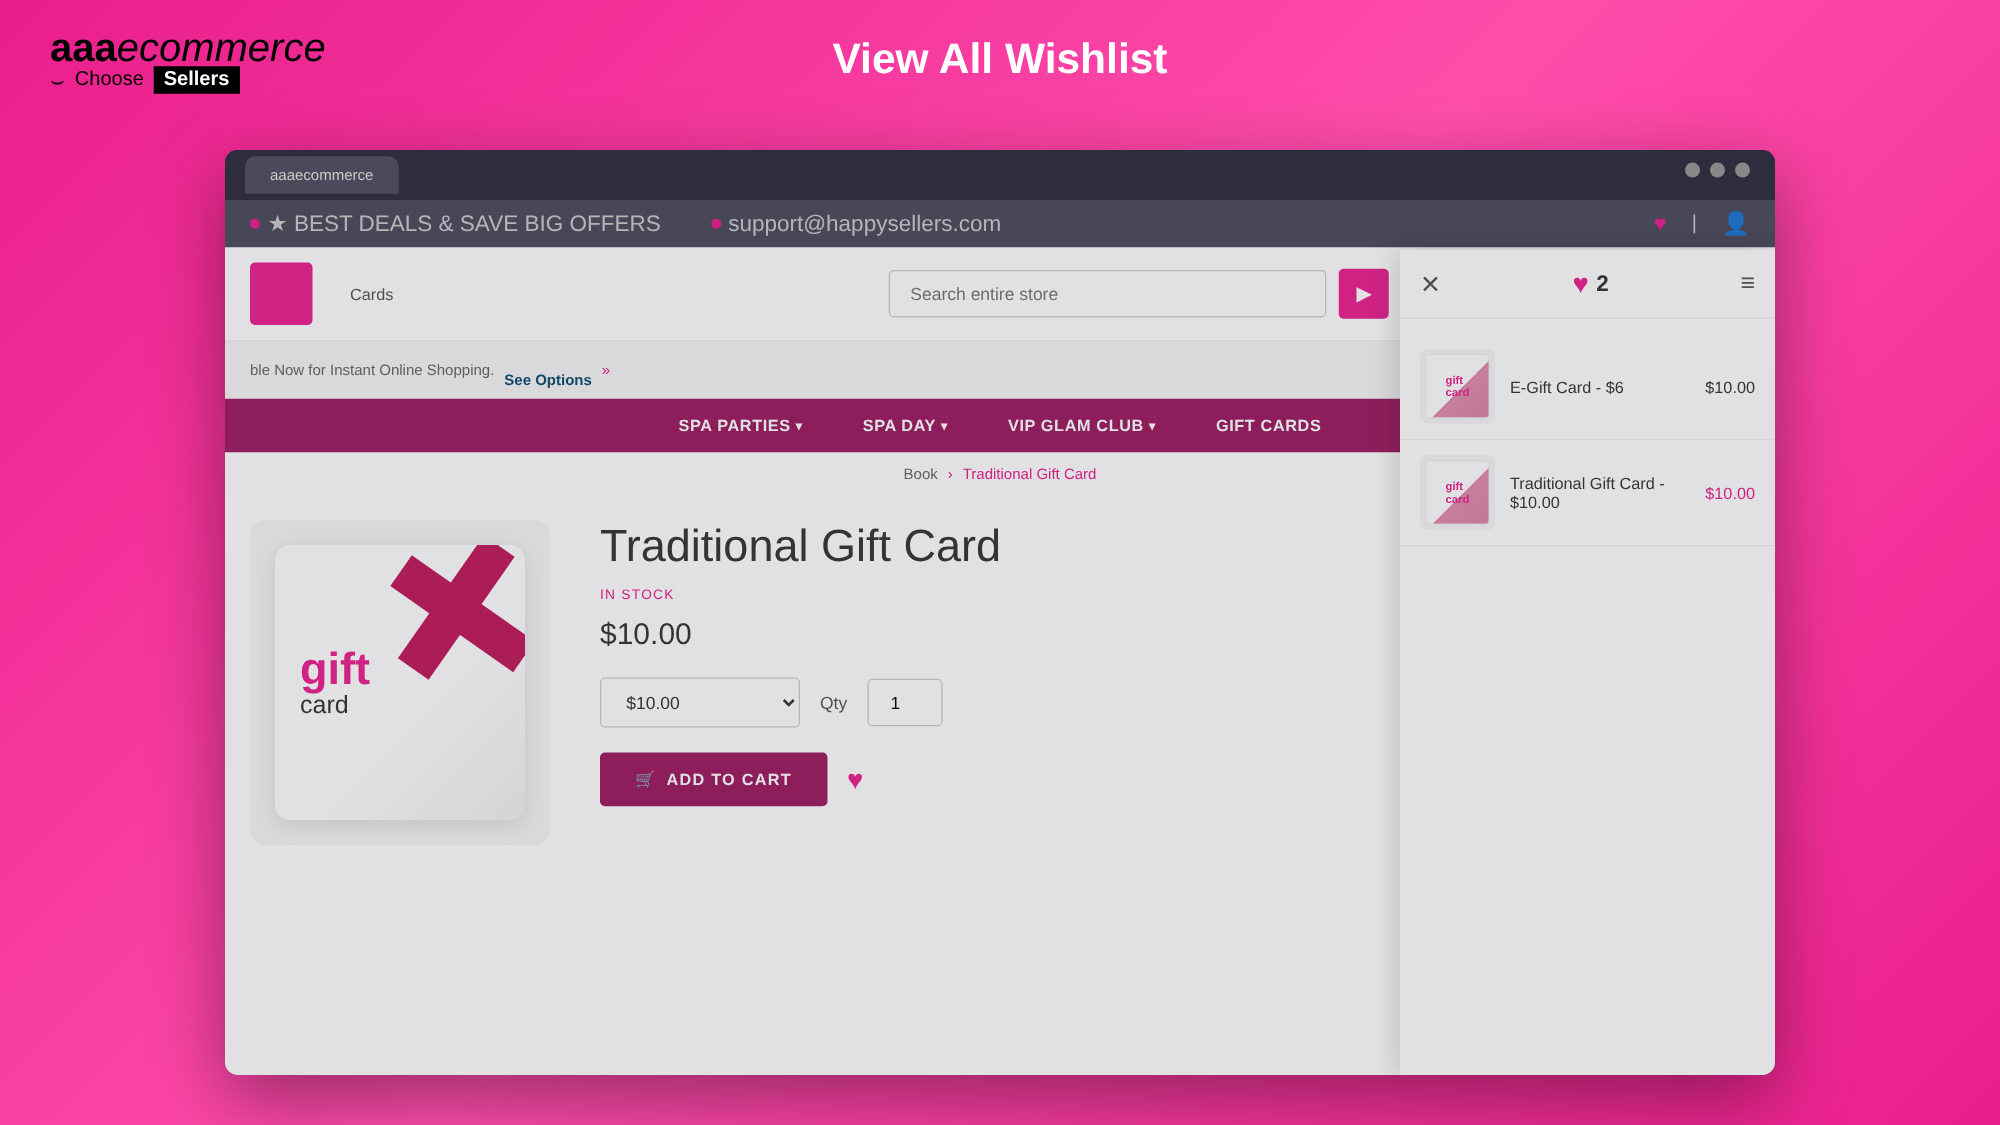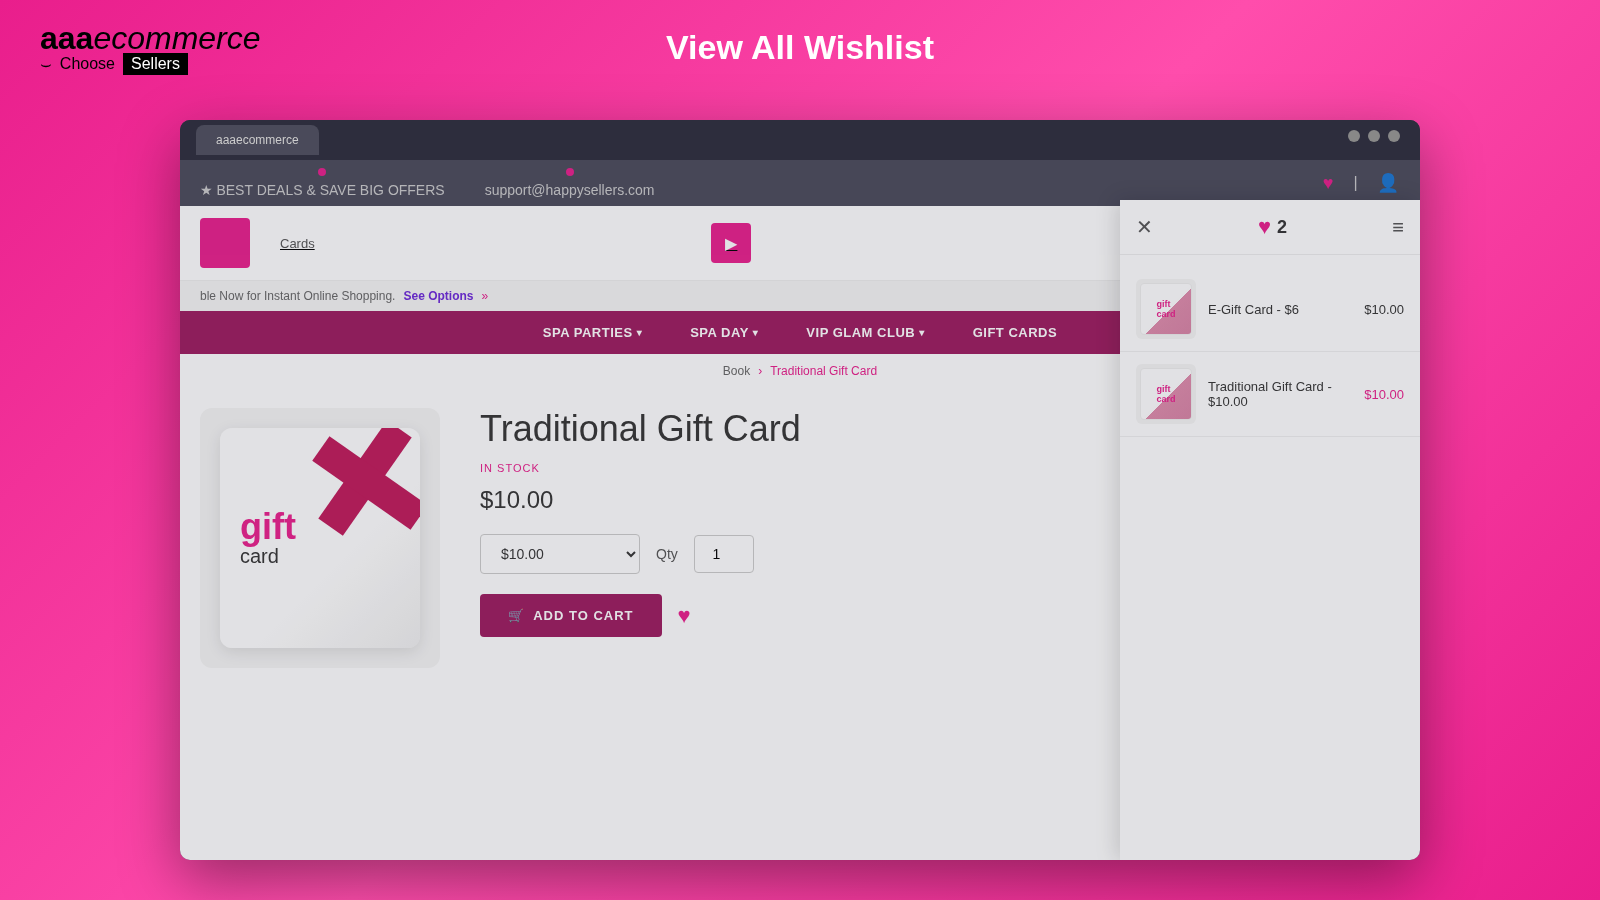--- a/index.html
+++ b/index.html
@@ -45,21 +45,21 @@
     }
     .logo-happy {
       font-size: 16px;
       color: #000;
     }
     .logo-sellers {
       background: #000;
       color: #fff;
       padding: 2px 8px;
       font-size: 16px;
-      font-weight: normal;
+      font-weight: bold;
     }
     .page-heading {
       position: absolute;
       left: 50%;
       transform: translateX(-50%);
       color: #fff;
       font-size: 34px;
       font-weight: bold;
     }
 
@@ -120,25 +120,24 @@
     .announcement-bar {
       background: #4a4a5a;
       padding: 8px 20px;
       display: flex;
       align-items: center;
       justify-content: center;
       gap: 40px;
     }
     .announcement-text {
       color: #ccc;
-      font-size: 14px;
+      font-size: 18px;
       display: flex;
       align-items: center;
       gap: 6px;
-      flex-direction: column;
     }
     .announcement-dot {
       width: 8px;
       height: 8px;
       border-radius: 50%;
       background: #e91e8c;
     }
     .announcement-right {
       display: flex;
       align-items: center;
@@ -155,21 +154,20 @@
     }
 
     
     .site-header {
       background: #fff;
       padding: 12px 20px;
       display: flex;
       align-items: center;
       gap: 20px;
       border-bottom: 1px solid #eee;
-      text-decoration: underline;
     }
     .site-logo-area {
       flex-shrink: 0;
       width: 60px;
     }
     .site-logo-placeholder {
       width: 50px;
       height: 50px;
       background: #e91e8c;
       border-radius: 4px;
@@ -249,23 +247,24 @@
     .promo-bar {
       background: #f5f5f5;
       padding: 8px 20px;
       display: flex;
       align-items: center;
       gap: 8px;
       font-size: 12px;
       color: #666;
     }
     .see-options {
-      color: #6d28d9;
-      font-weight: bold;
-      cursor: pointer;
+      color: #0c4a6e;
+      font-weight: bold;
+      cursor: pointer;
+      margin-top: 16px;
     }
     .chevron-right {
       color: #e91e8c;
     }
 
     
     .main-nav {
       background: #9c1a5e;
       display: flex;
       align-items: center;
@@ -631,20 +630,21 @@
       </div>
     </div>
 
     <div class="site-header">
       <div class="site-logo-area">
         <div class="site-logo-placeholder"></div>
       </div>
       <div class="cards-text">Cards</div>
 
       <div class="search-area">
+        <input class="search-box" type="text" placeholder="Search entire store" style="">
         <button class="search-btn">
           <span>▶</span>
         </button>
       </div>
 
       <div class="cart-area">
         <span class="cart-icon-svg">🛒</span>
         <div>
           <div class="cart-text">CART</div>
           <div class="cart-items">0 items</div>

